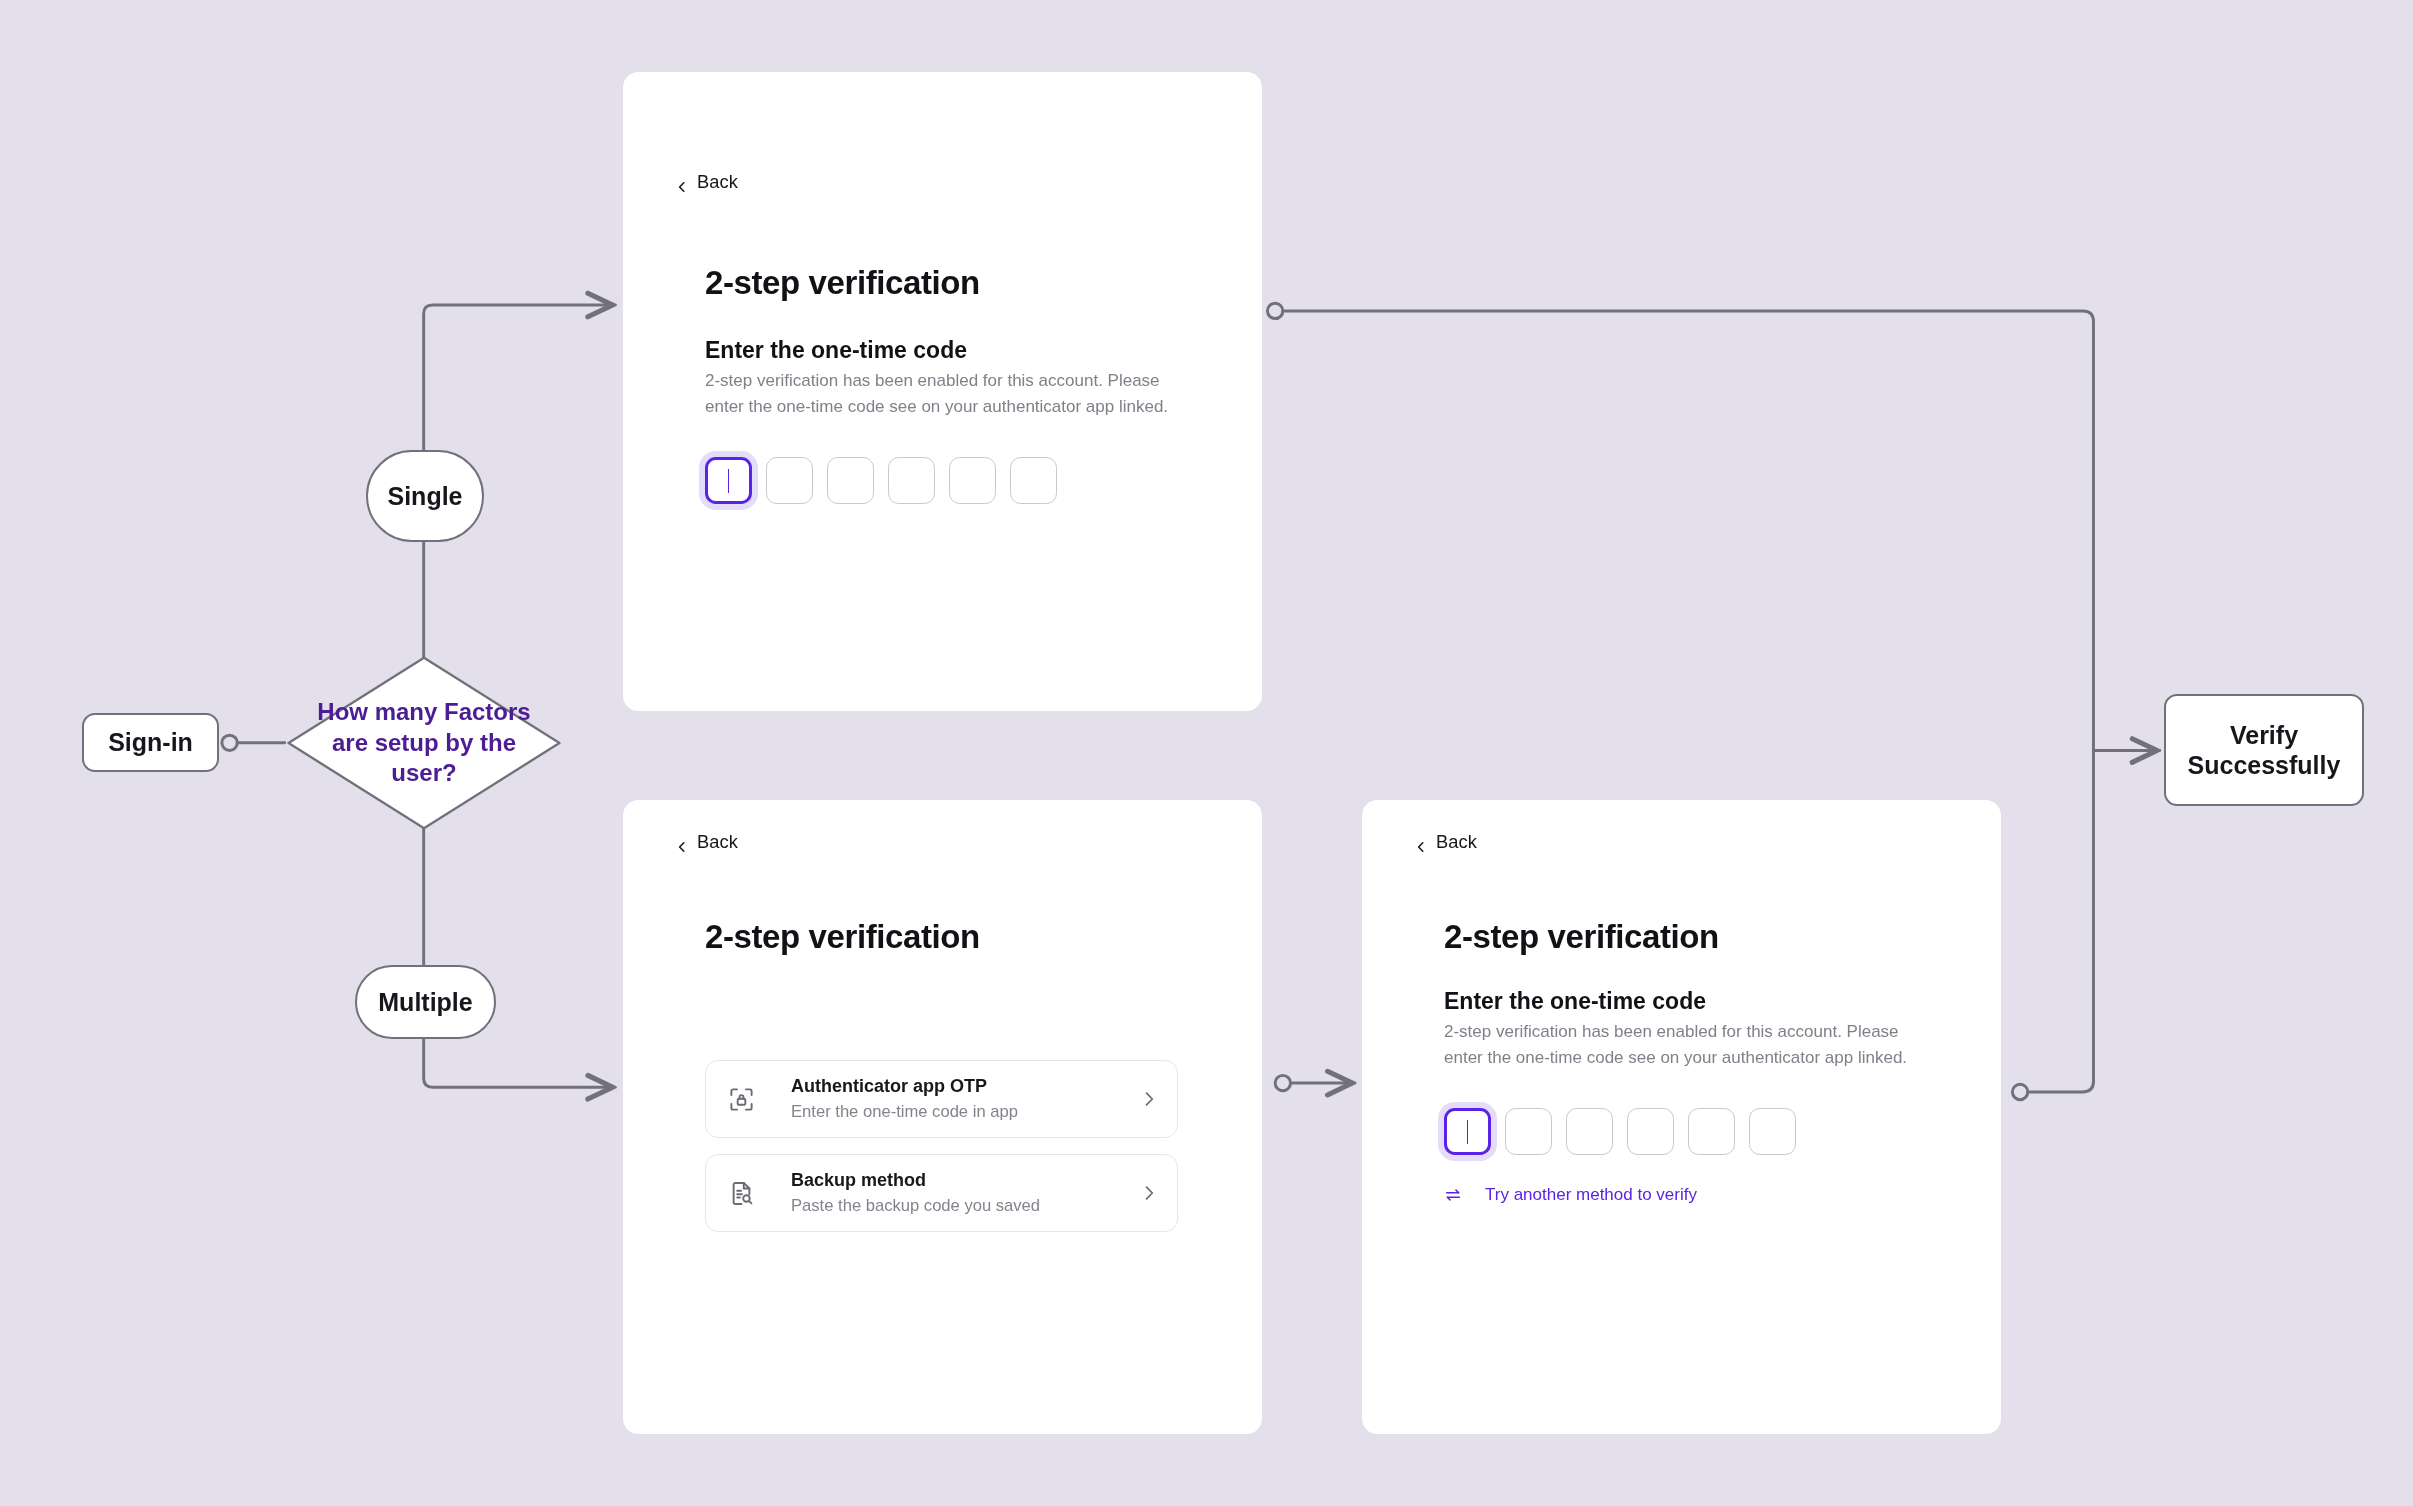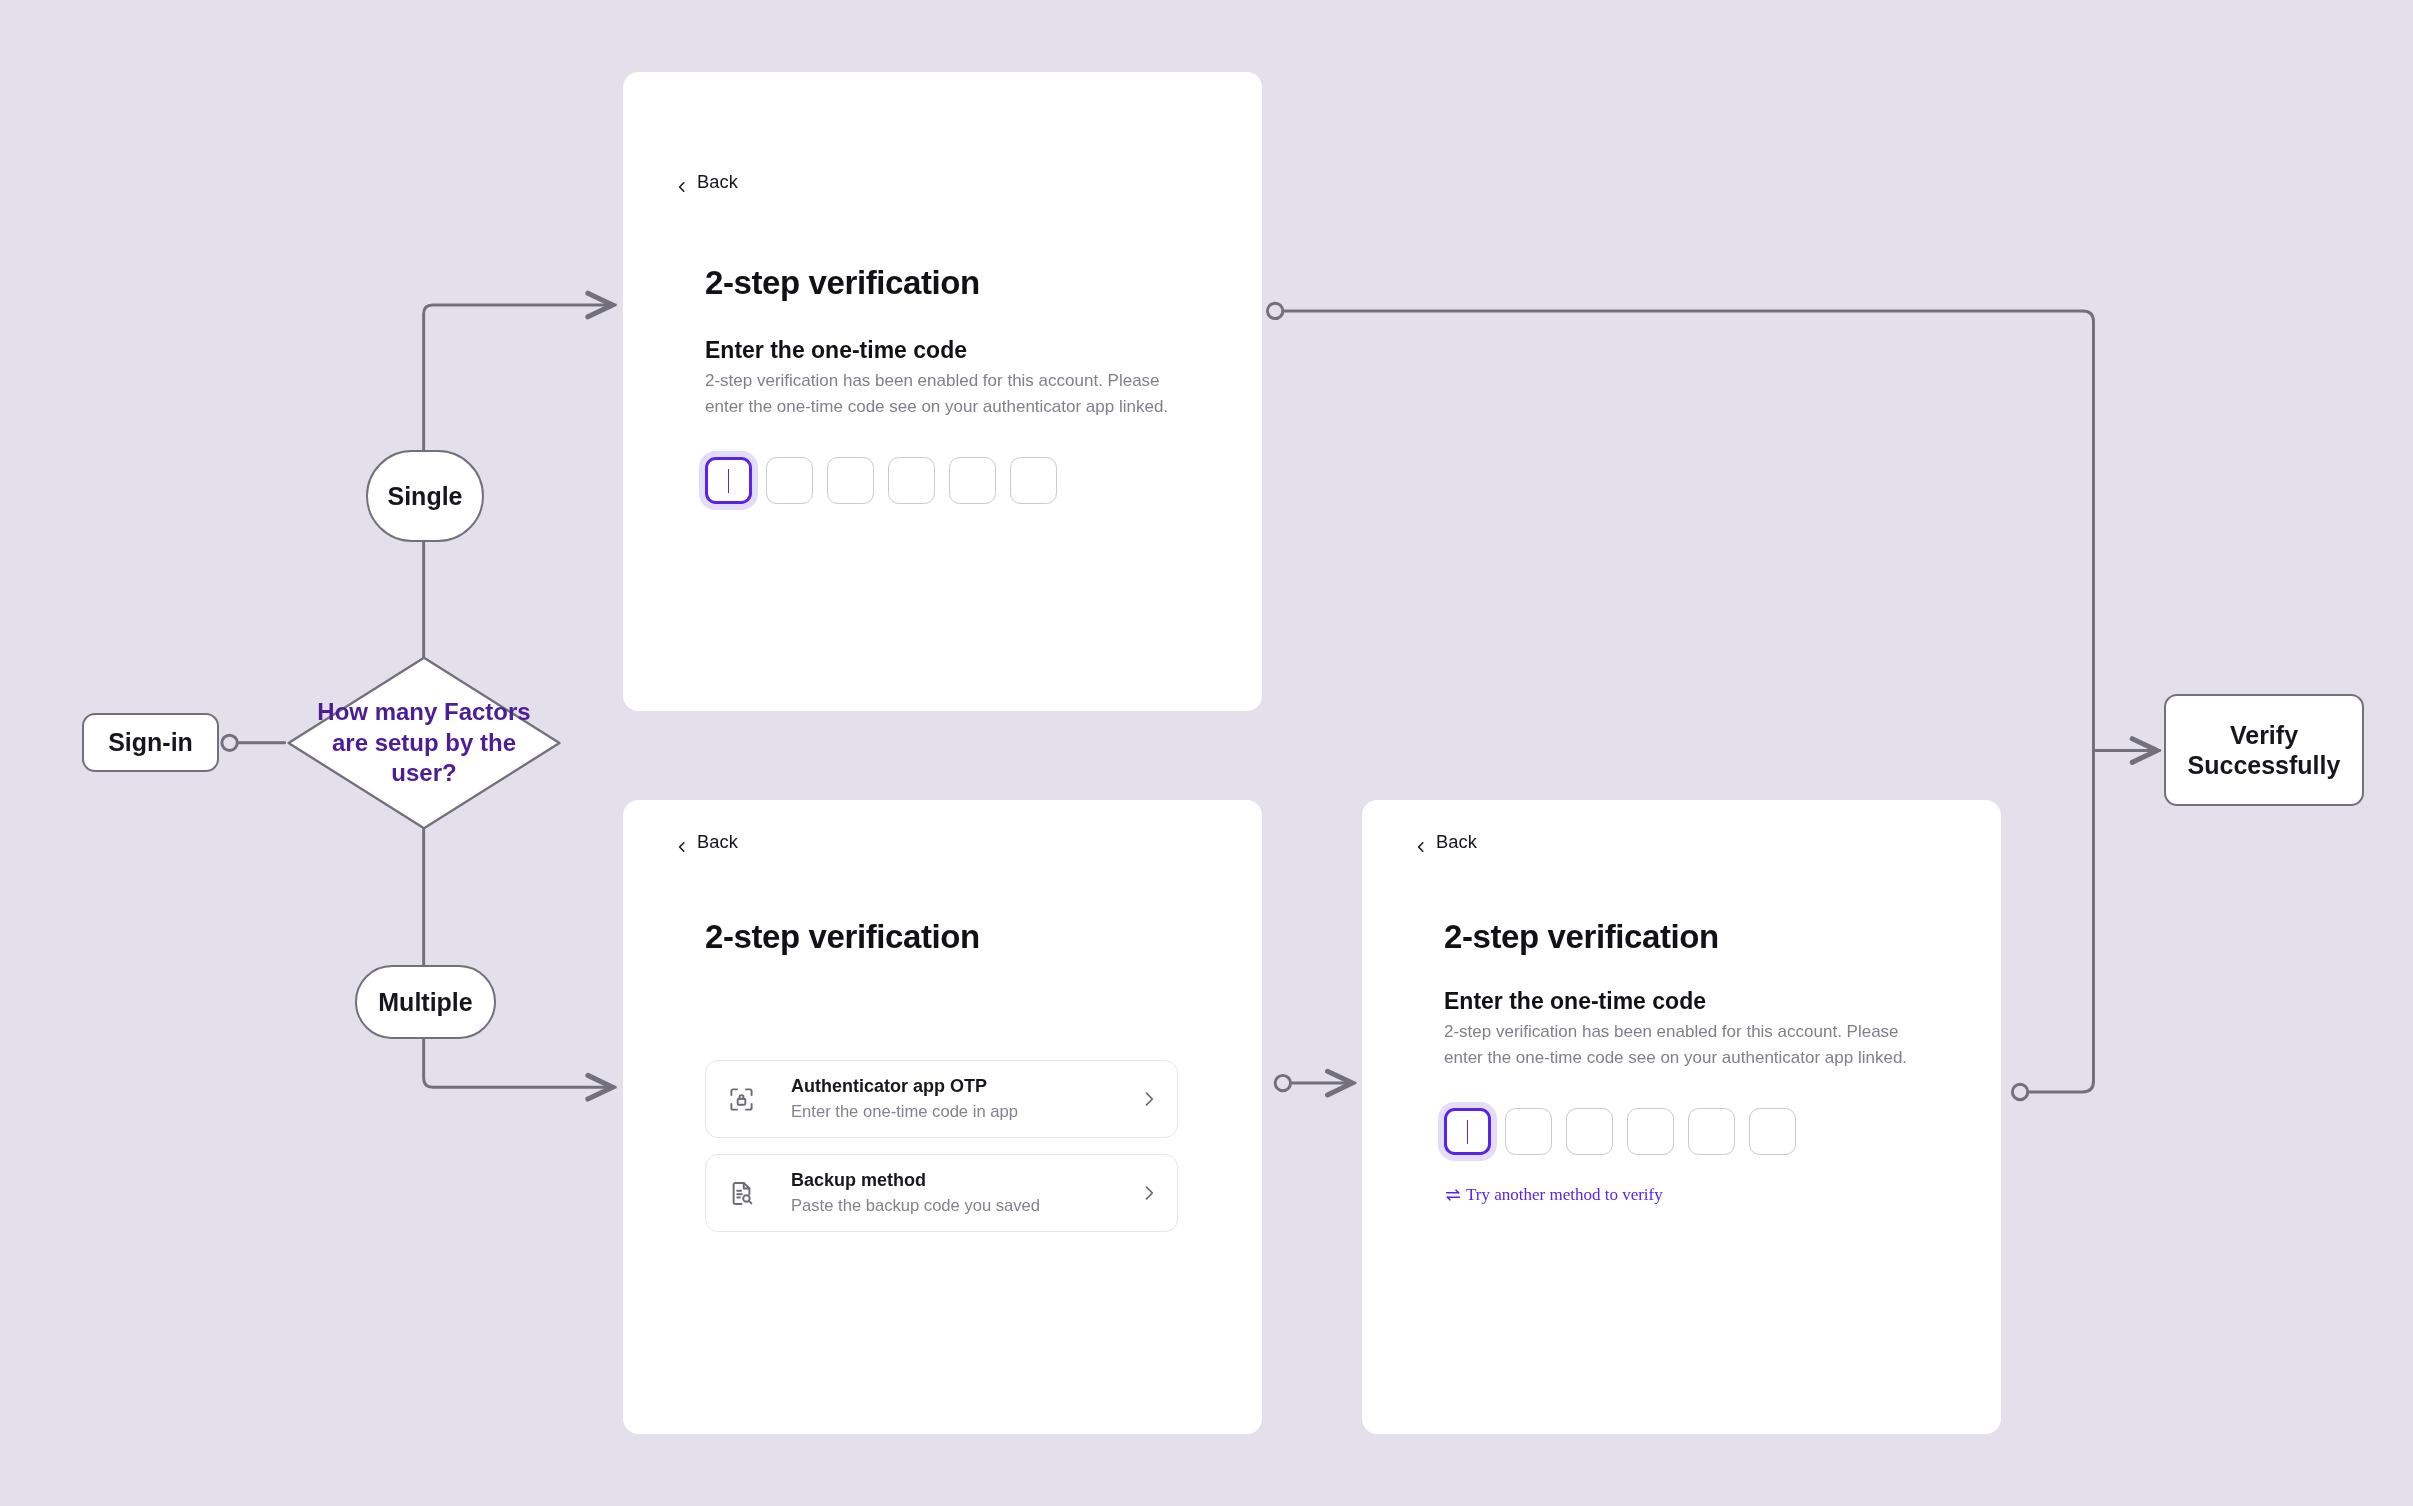--- a/index.html
+++ b/index.html
@@ -143,25 +143,24 @@
   }
   .method-icon { flex: 0 0 auto; width: 34px; height: 34px; display:flex; align-items:center; justify-content:center; }
   .method-text { flex: 1 1 auto; display: flex; flex-direction: column; gap: 4.7px; }
   .method-title { font-size: 18px; font-weight: 700; color: #17171d; }
   .method-sub { font-size: 16.6px; color: #83838d; }
   .method-chevron { flex: 0 0 auto; width: 20px; height: 20px; }
 
   .try-link {
     display: flex;
     align-items: center;
-    gap: 4px;
+    gap: 23px;
     color: #5a23e8;
     font-size: 17px;
     font-weight: 500;
-    font-family: Liberation Serif, serif;
   }
 </style>
 </head>
 <body>
 
 <div id="stage">
 
   <svg id="wires" viewBox="0 0 4078 2546">
     <defs>
       <marker id="arrow" markerWidth="14" markerHeight="14" refX="10.5" refY="5" orient="auto">

